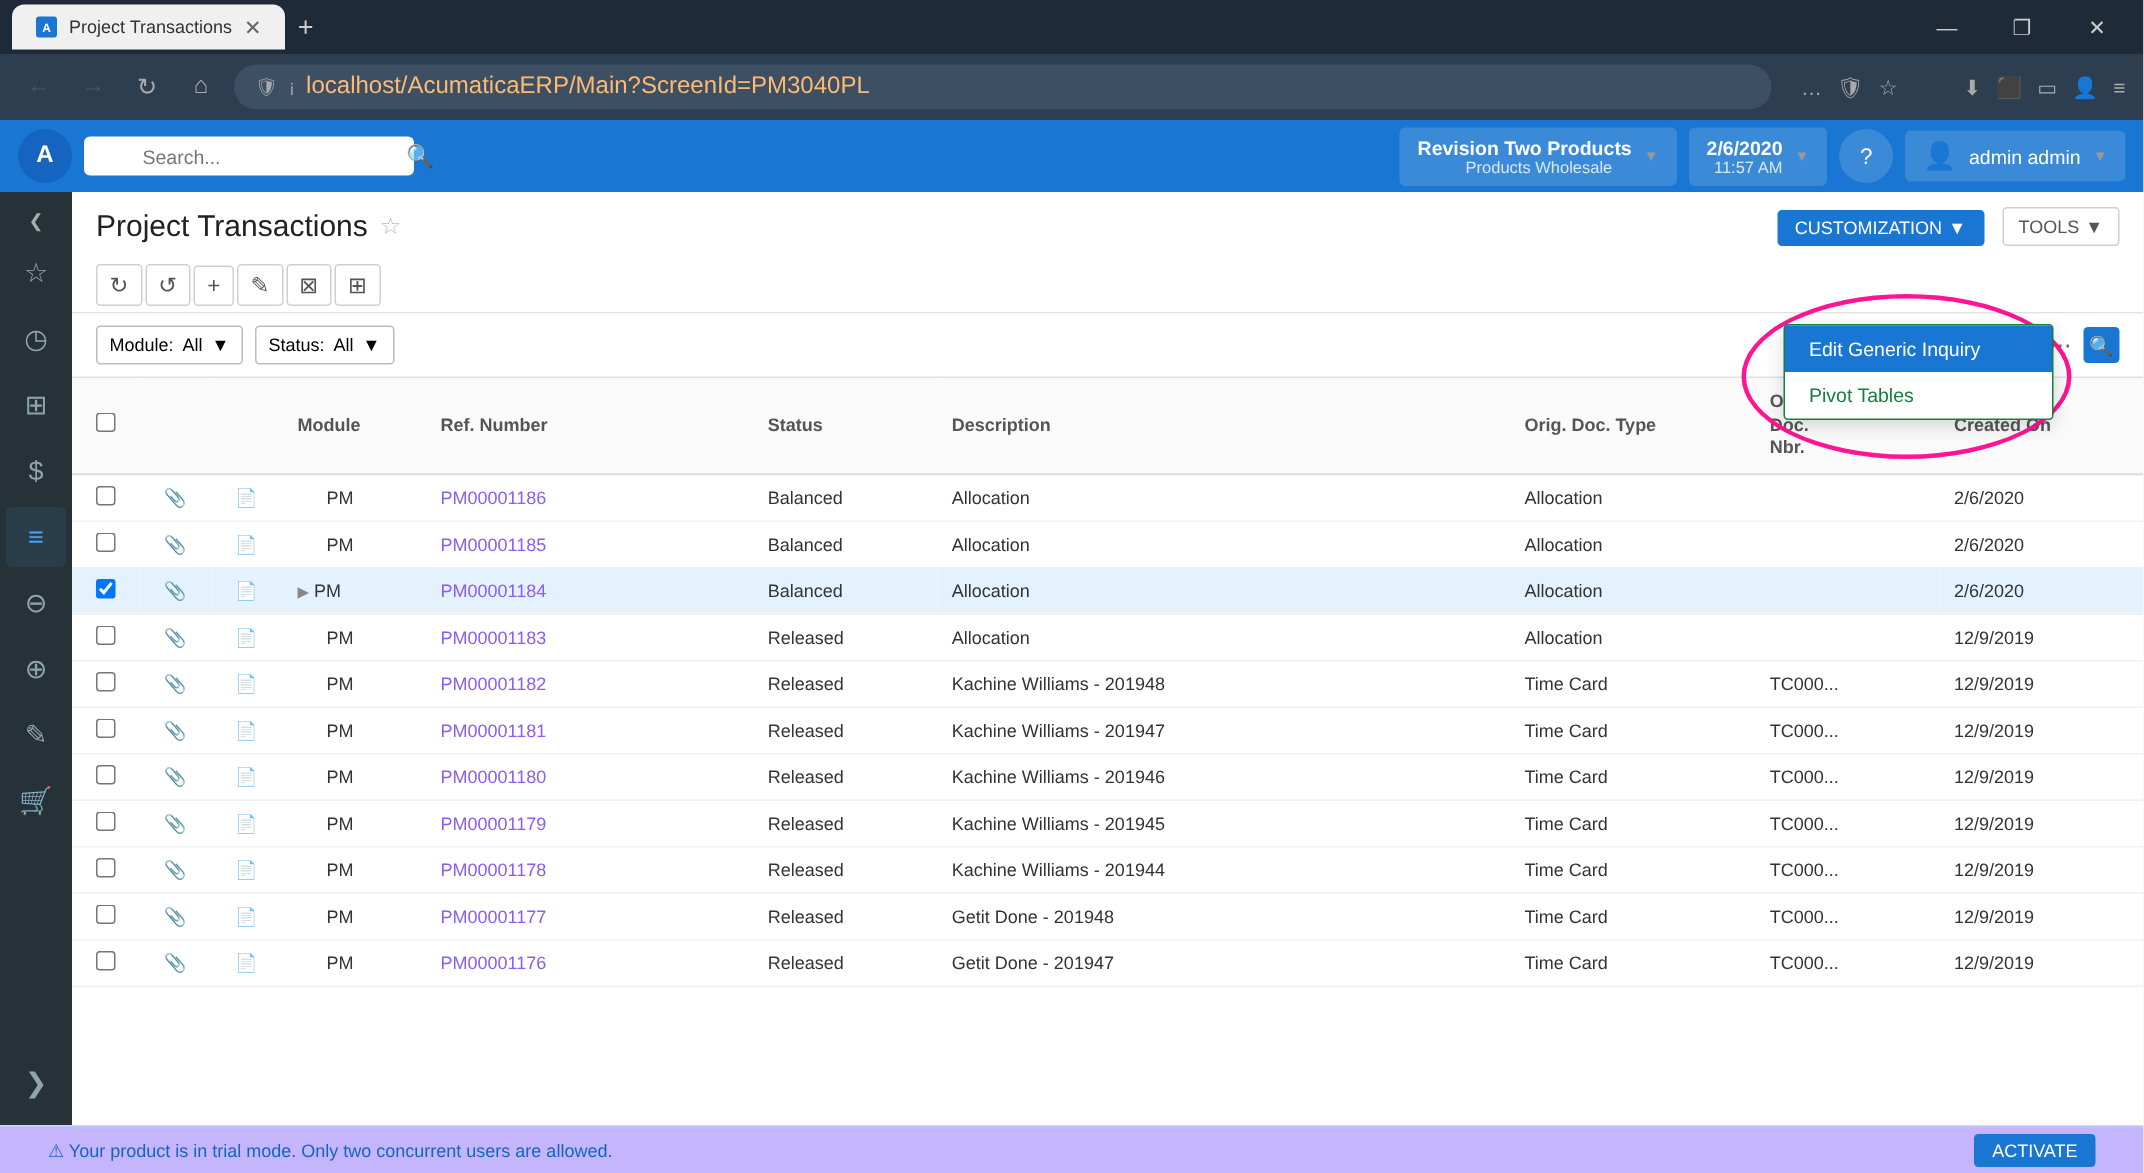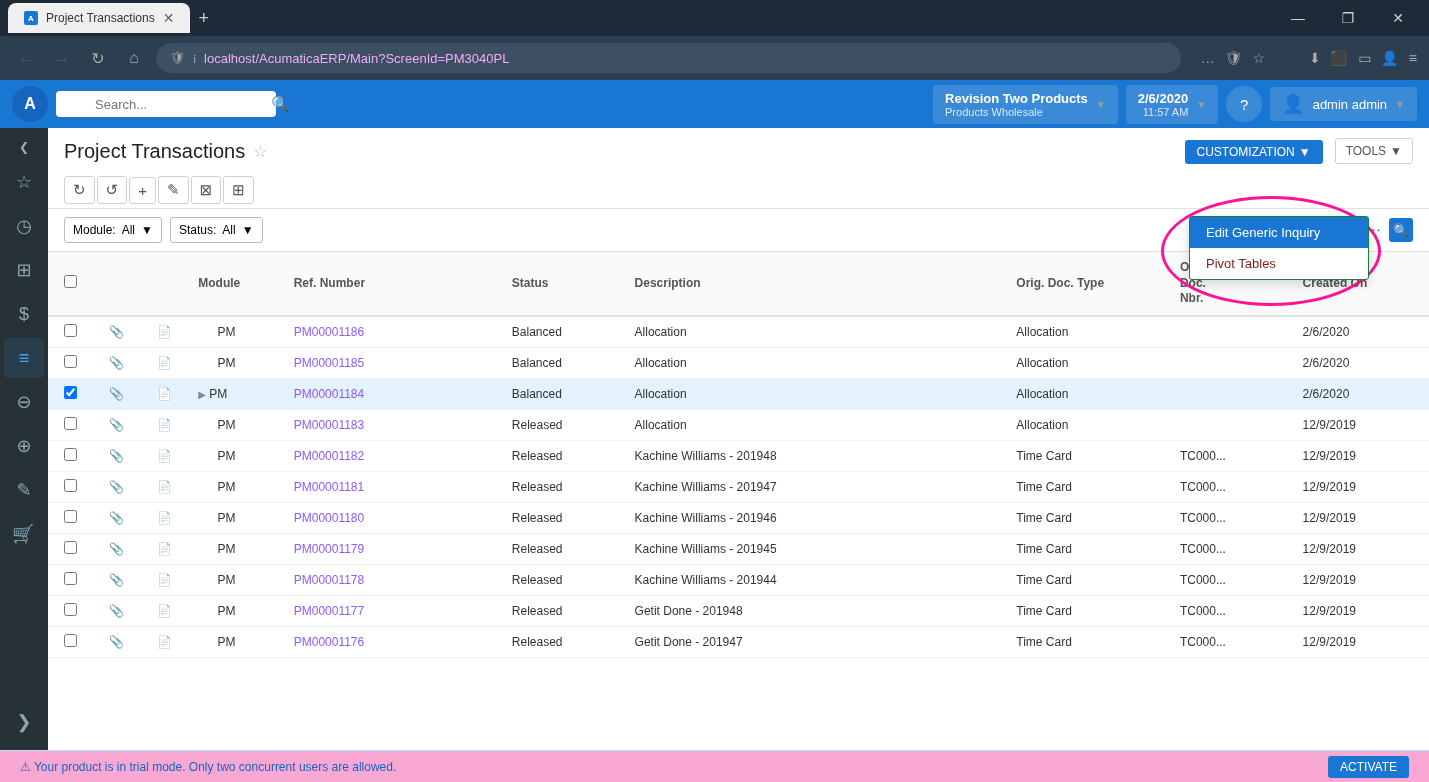--- a/index.html
+++ b/index.html
@@ -12,34 +12,34 @@
     .browser-tab .close-tab { color: #666; cursor: pointer; font-size: 14px; line-height: 1; }
     .new-tab-btn { color: #ccc; font-size: 18px; cursor: pointer; }
     .browser-controls { display: flex; align-items: center; gap: 4px; margin-left: 8px; }
     .win-btn { width: 46px; height: 36px; display: flex; align-items: center; justify-content: center; color: #ccc; font-size: 14px; cursor: pointer; }
 
     
     .address-bar { background: #2d3e50; height: 44px; display: flex; align-items: center; padding: 0 12px; gap: 8px; }
     .nav-btn { color: #aaa; font-size: 16px; cursor: pointer; padding: 4px; border-radius: 50%; width: 28px; height: 28px; display: flex; align-items: center; justify-content: center; }
     .nav-btn.disabled { color: #555; }
     .address-input { flex: 1; background: #3d4f62; border: none; border-radius: 20px; padding: 6px 14px; color: #eee; font-size: 12px; display: flex; align-items: center; gap: 8px; height: 30px; }
-    .address-text { color: #f0abfc; font-size: 13px; }
+    .address-text { color: #fdba74; font-size: 16px; }
     .address-icons { display: flex; align-items: center; gap: 10px; margin-left: 12px; }
     .addr-icon { color: #aaa; font-size: 14px; cursor: pointer; }
 
     
     .app-header { background: #1976d2; height: 48px; display: flex; align-items: center; padding: 0 12px; gap: 8px; }
     .app-logo { background: #1565c0; width: 36px; height: 36px; border-radius: 50%; display: flex; align-items: center; justify-content: center; color: white; font-weight: bold; font-size: 16px; }
     .search-box { background: white; border-radius: 4px; display: flex; align-items: center; padding: 4px 10px; width: 220px; gap: 6px; }
     .search-input { border: none; outline: none; font-size: 13px; color: #999; width: 170px; background: transparent; margin-left: 29px; }
     .search-icon { color: #1976d2; font-size: 15px; }
     .header-spacer { flex: 1; }
     .company-info { background: rgba(255,255,255,0.15); border-radius: 4px; padding: 6px 12px; color: white; display: flex; align-items: center; gap: 8px; cursor: pointer; }
     .company-name { font-weight: bold; font-size: 13px; }
-    .company-sub { font-size: 11px; color: rgba(255,255,255,0.8); }
+    .company-sub { font-size: 11px; color: rgba(255,255,255,0.8); margin-left: 32px; }
     .date-info { background: rgba(255,255,255,0.15); border-radius: 4px; padding: 6px 12px; color: white; display: flex; align-items: center; gap: 8px; cursor: pointer; }
     .help-btn { color: white; width: 36px; height: 36px; display: flex; align-items: center; justify-content: center; background: rgba(255,255,255,0.15); border-radius: 50%; cursor: pointer; font-size: 15px; }
     .user-info { background: rgba(255,255,255,0.15); border-radius: 4px; padding: 6px 12px; color: white; display: flex; align-items: center; gap: 8px; cursor: pointer; }
 
     
     .main-layout { display: flex; height: calc(782px - 36px - 44px - 48px - 32px); }
     .sidebar { width: 48px; background: #263238; display: flex; flex-direction: column; align-items: center; padding-top: 8px; gap: 4px; overflow: hidden; }
     .sidebar-collapse-top { color: #aaa; font-size: 12px; cursor: pointer; padding: 4px; }
     .sidebar-item { width: 40px; height: 40px; display: flex; align-items: center; justify-content: center; color: #90a4ae; cursor: pointer; border-radius: 4px; font-size: 18px; position: relative; }
     .sidebar-item.active { color: #42a5f5; background: rgba(66,165,245,0.1); }
@@ -54,21 +54,21 @@
     .page-title { font-size: 20px; font-weight: 500; color: #212121; display: flex; align-items: center; gap: 8px; }
     .star-icon { color: #bbb; font-size: 16px; cursor: pointer; }
     .tool-btn { padding: 4px 8px; border: 1px solid #d0d0d0; background: white; border-radius: 3px; cursor: pointer; color: #555; font-size: 13px; display: flex; align-items: center; gap: 4px; }
     .customization-btn { background: #1976d2; color: white; padding: 5px 12px; border: none; border-radius: 3px; cursor: pointer; font-size: 12px; display: flex; align-items: center; gap: 4px; }
     .tools-btn { background: white; border: 1px solid #d0d0d0; color: #555; padding: 5px 10px; border-radius: 3px; cursor: pointer; font-size: 12px; display: flex; align-items: center; gap: 4px; }
     .toolbar-row { display: flex; align-items: center; justify-content: space-between; padding: 4px 0; }
     .toolbar-left { display: flex; align-items: center; gap: 2px; }
 
     
     .dropdown-menu { position: absolute; right: 60px; top: 88px; background: white; border: 1px solid #15803d; border-radius: 3px; box-shadow: 0 4px 12px rgba(0,0,0,0.15); z-index: 1000; min-width: 180px; }
-    .dropdown-item { padding: 8px 16px; cursor: pointer; font-size: 13px; color: #7f1d1d; }
+    .dropdown-item { padding: 8px 16px; cursor: pointer; font-size: 13px; color: #15803d; }
     .dropdown-item.active-item { background: #1976d2; color: white; }
 
     
     .highlight-circle { position: absolute; right: 48px; top: 68px; width: 220px; height: 110px; border: 3px solid #ff1493; border-radius: 50%; pointer-events: none; z-index: 999; }
 
     
     .filter-row { background: white; padding: 8px 16px; border-bottom: 1px solid #e0e0e0; display: flex; align-items: center; gap: 8px; }
     .filter-dropdown { border: 1px solid #bbb; border-radius: 3px; padding: 3px 8px; font-size: 12px; background: white; cursor: pointer; height: 26px; display: flex; align-items: center; gap: 6px; }
     .filter-spacer { flex: 1; }
     .filter-icons { display: flex; align-items: center; gap: 8px; }
@@ -94,21 +94,21 @@
     .col-created { width: 100px; }
     .icon-sm { font-size: 12px; color: #888; }
 
     
     .page-footer { background: white; border-top: 1px solid #e0e0e0; padding: 6px 16px; display: flex; align-items: center; justify-content: space-between; font-size: 12px; color: #555; }
     .pagination { display: flex; align-items: center; gap: 6px; }
     .page-nav { cursor: pointer; color: #1976d2; font-size: 14px; padding: 2px 4px; }
     .page-info { font-size: 12px; color: #555; }
 
     
-    .status-bar { background: #f9a8d4; border-top: 1px solid #bbdefb; padding: 6px 20px; display: flex; align-items: center; justify-content: space-between; font-size: 12px; color: #1565c0; height: 32px; }
+    .status-bar { background: #c4b5fd; border-top: 1px solid #bbdefb; padding: 6px 32px; display: flex; align-items: center; justify-content: space-between; font-size: 12px; color: #1565c0; height: 32px; }
     .activate-btn { background: #1976d2; color: white; border: none; border-radius: 3px; padding: 4px 12px; cursor: pointer; font-size: 12px; }
 
     
     .header-buttons-area { display: flex; align-items: flex-end; gap: 12px; }
 
     .expand-icon { color: #999; font-size: 10px; }
 
     
     .tb-icon { font-size: 15px; color: #555; }
 

